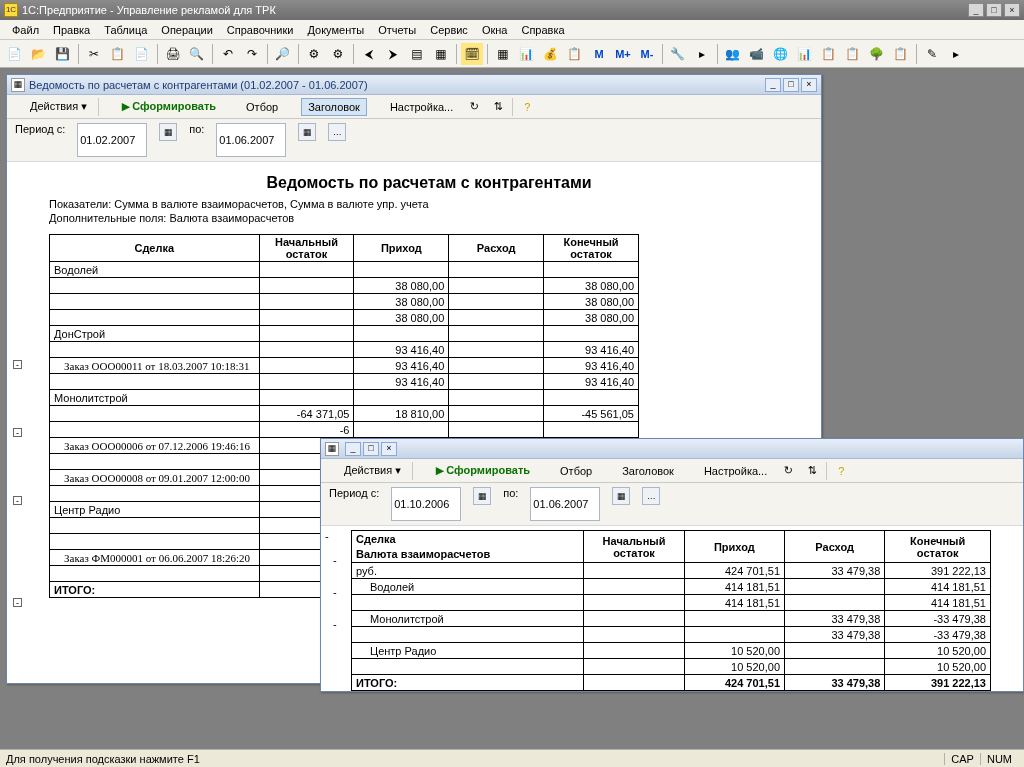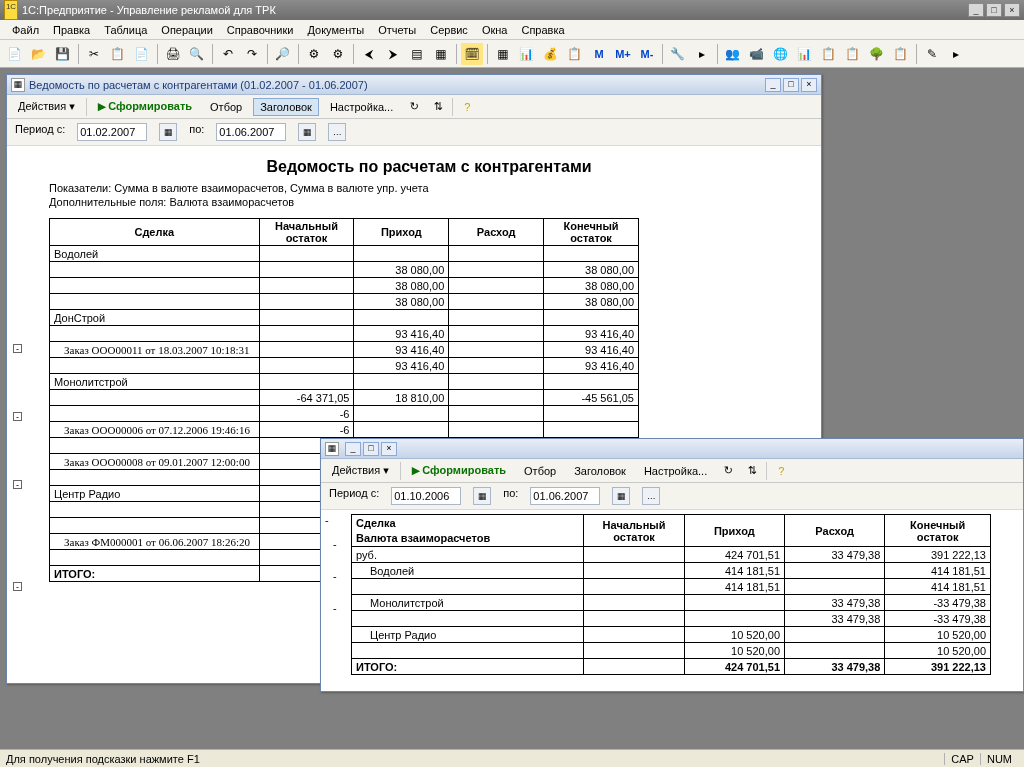--- a/index.html
+++ b/index.html
@@ -1,20 +1,20 @@
 <!DOCTYPE html>
 <html><head>
 <meta charset="utf-8">
 <style>
 * { box-sizing: border-box; margin: 0; padding: 0; }
 body { font-family: Tahoma, Arial, sans-serif; font-size: 11px; background: #c0c0c0; width: 1024px; height: 767px; overflow: hidden; position: relative; }
 
 
 .titlebar { background: linear-gradient(#8b8b8b, #6d6d6d); height: 20px; display: flex; align-items: center; padding: 0 4px; color: #fff; }
-.titlebar .logo { width: 14px; height: 20px; background: #fcdc3c; border: 1px solid #b38600; margin-right: 4px; font-size: 8px; text-align: center; line-height: 12px; color: #333; }
+.titlebar .logo { width: 14px; height: 14px; background: #fcdc3c; border: 1px solid #b38600; margin-right: 4px; font-size: 8px; text-align: center; line-height: 12px; color: #333; }
 .titlebar .title { flex: 1; }
 .titlebar .winbtns { display: flex; gap: 2px; }
 .titlebar .winbtn { width: 16px; height: 14px; background: #d7d7d7; border: 1px solid #888; text-align: center; font-size: 9px; line-height: 12px; color: #222; cursor: pointer; }
 
 
 .menubar { background: #f4f3ee; border-bottom: 1px solid #c9c9c9; height: 20px; display: flex; align-items: center; padding: 5px 6px; gap: 2px; }
 .menubar .mitem { padding: 2px 6px; cursor: pointer; }
 
 
 .toolbar { background: #f4f3ee; border-bottom: 1px solid #b0b0b0; height: 28px; display: flex; align-items: center; padding: 0 4px; gap: 2px; }
@@ -26,28 +26,28 @@
 .mdi { position: absolute; top: 68px; left: 0; right: 0; bottom: 18px; background: #808080; overflow: hidden; }
 
 
 .childwin { position: absolute; background: #f4f3ee; border: 1px solid #6b87b1; box-shadow: 1px 1px 2px rgba(0,0,0,.3); display: flex; flex-direction: column; }
 .childwin .ctitle { background: linear-gradient(#e8eef7, #c5d4e8); height: 20px; display: flex; align-items: center; padding: 0 4px; border-bottom: 1px solid #a7b9d3; }
 .childwin .ctitle .cicon { width: 14px; height: 14px; background: #fff; border: 1px solid #999; margin-right: 4px; font-size: 9px; text-align: center; }
 .childwin .ctitle .ctxt { flex: 1; font-weight: normal; color: #1b3b73; }
 .childwin .ctitle .cbtn { width: 16px; height: 14px; border: 1px solid #8aa9d6; background: #e8eef7; margin-left: 2px; text-align: center; font-size: 9px; cursor: pointer; }
 
 .ctoolbar { background: #f4f3ee; border-bottom: 1px solid #c9c9c9; height: 24px; display: flex; align-items: center; padding: 0 4px; gap: 4px; }
-.ctoolbar .cact { padding: 2px 6px; cursor: pointer; border: 1px solid transparent; }
+.ctoolbar .cact { padding: 2px 6px; cursor: pointer; border: 1px solid transparent; margin-left: 12px; }
 .ctoolbar .cact.green { color: #0a7200; }
 .ctoolbar .play { color: #0a7200; font-size: 11px; margin-right: 2px; }
 .ctoolbar .isep { width: 1px; height: 18px; background: #c9c9c9; }
 .ctoolbar .ibtn { width: 20px; height: 20px; display: flex; align-items: center; justify-content: center; cursor: pointer; border: 1px solid transparent; font-size: 11px; }
 
 .periodrow { background: #f4f3ee; padding: 4px 8px; display: flex; align-items: flex-start; gap: 12px; border-bottom: 1px solid #d9d9d9; }
-.periodrow input { width: 70px; height: 18px; border: 1px solid #a9b7c9; padding: 0 2px; font-size: 11px; }
+.periodrow input { width: 70px; height: 18px; border: 1px solid #a9b7c9; padding: 16px 2px; font-size: 11px; }
 .periodrow .pbtn { width: 18px; height: 18px; border: 1px solid #a9b7c9; background: #eef2f7; text-align: center; font-size: 9px; cursor: pointer; line-height: 16px; }
 
 .report-area { flex: 1; background: #fff; overflow: auto; padding: 4px 0 4px 8px; position: relative; }
 .report-inner { padding: 8px 12px; }
 .rtitle { text-align: center; font-size: 16px; font-weight: bold; margin-bottom: 6px; }
 .rmeta { font-size: 11px; margin-bottom: 2px; }
 .rmeta-blk { margin-bottom: 10px; margin-top: 4px; }
 
 .rtable { border-collapse: collapse; width: 590px; }
 .rtable th, .rtable td { border: 1px solid #000; padding: 1px 4px; font-size: 11px; height: 16px; }

